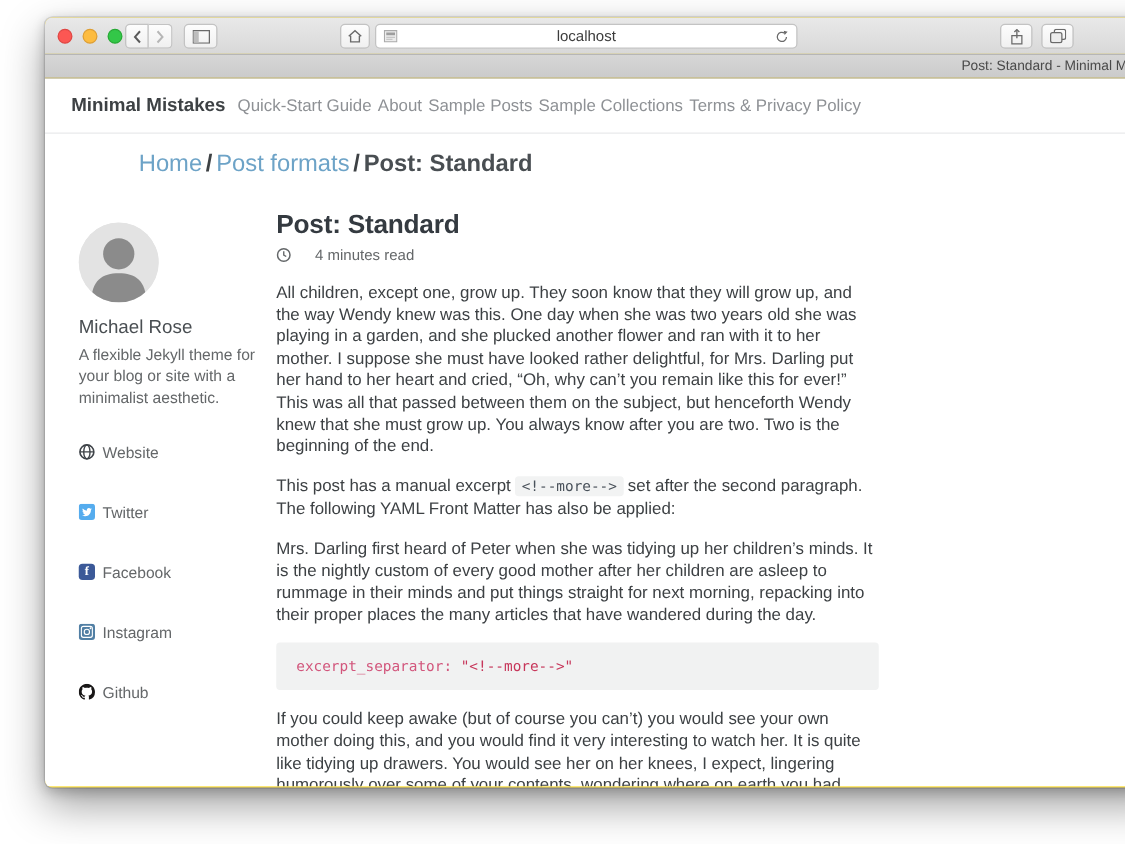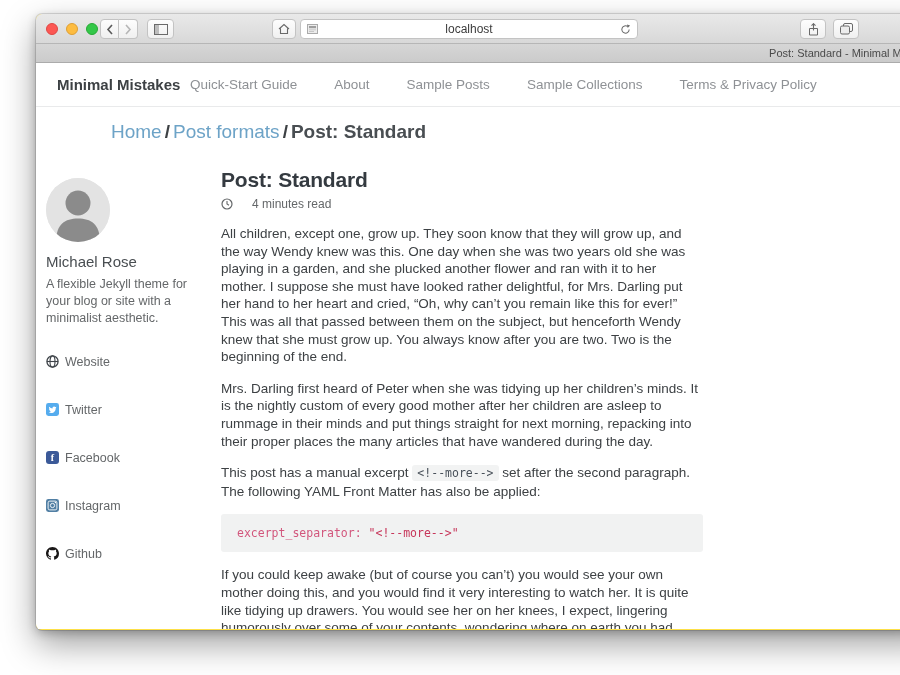--- a/index.html
+++ b/index.html
@@ -60,21 +60,21 @@
     color:#6d6d6d; font-size:13px; text-align:center; line-height:17px;
   }
 
   
   .viewport { position:relative; height:566px; background:#fff; overflow:hidden; }
 
   .masthead {
     position:relative; height:44px; border-bottom:1px solid #e9eaeb; background:#fff;
   }
   .site-title { position:absolute; left:21px; top:13px; font-size:15px; font-weight:bold; color:#3d4144; }
-  .mast-nav { position:absolute; left:154px; top:14px; display:flex; gap:37px;justify-content:center; }
+  .mast-nav { position:absolute; left:154px; top:14px; display:flex; gap:5px;justify-content:center; }
   .mast-nav span { font-size:13.5px; color:#8e9195; }
 
   .page { position:relative; }
 
   .breadcrumb { margin:14px 0 0 75px; font-size:19px; color:#494e52; font-weight:bold; }
   .breadcrumb a { color:#6da3c7; text-decoration:none; font-weight:normal; }
   .bc-sep { margin:0 3px; color:#3d4144; }
 
   .post { margin-left:185px; width:482px; }
   .post-title { margin-top:25px; font-size:21px; font-weight:bold; color:#343a40; letter-spacing:-.2px; }
@@ -87,21 +87,21 @@
     background:#f2f3f3; border-radius:3px; padding:1px 5px; color:#49515a;
   }
   .codeblock {
     margin-top:14px; background:#f1f2f2; border-radius:3px;
     padding:12px 16px; font-family:"DejaVu Sans Mono", monospace; font-size:11.5px;
   }
   .codeblock .yaml-key { color:#d2567c; }
   .codeblock .yaml-str { color:#c7365a; }
 
   
-  .author-sidebar { position:absolute; left:10px; top:57px; width:152px; }
+  .author-sidebar { position:absolute; left:27px; top:57px; width:152px; }
   .avatar {
     width:64px; height:64px; border-radius:50%; overflow:hidden; background:#e3e3e3;
   }
   .author-name { margin-top:11px; font-size:15px; color:#494e52; }
   .author-bio { margin-top:6px; font-size:12.5px; line-height:17px; color:#646769; }
   .author-links { margin-top:13px; }
   .author-links .row { display:flex; align-items:flex-start; gap:6px; height:20px;margin-top:28px; }
   .author-links .row span.lbl { font-size:12.5px; color:#646769; }
   .brand-badge {
     width:13px; height:13px; border-radius:3px;
@@ -262,22 +262,22 @@
         <h1 class="post-title">Post: Standard</h1>
         <div class="post-meta">
           <svg width="12" height="12" viewBox="0 0 12 12">
             <circle cx="6" cy="6" r="5" fill="none" stroke="#646769" stroke-width="1.2"></circle>
             <polyline points="6,3 6,6 8,7.2" fill="none" stroke="#646769" stroke-width="1.1"></polyline>
           </svg>
           <span>4 minutes read</span>
         </div>
 
         <p>All children, except one, grow up. They soon know that they will grow up, and the way Wendy knew was this. One day when she was two years old she was playing in a garden, and she plucked another flower and ran with it to her mother. I suppose she must have looked rather delightful, for Mrs. Darling put her hand to her heart and cried, “Oh, why can’t you remain like this for ever!” This was all that passed between them on the subject, but henceforth Wendy knew that she must grow up. You always know after you are two. Two is the beginning of the end.</p>
+        <p><span>This post has a manual excerpt </span><code class="inline">&lt;!--more--&gt;</code><span> set after the second paragraph. The following YAML Front Matter has also be applied:</span></p>
         <p>Mrs. Darling first heard of Peter when she was tidying up her children’s minds. It is the nightly custom of every good mother after her children are asleep to rummage in their minds and put things straight for next morning, repacking into their proper places the many articles that have wandered during the day.</p>
-        <p><span>This post has a manual excerpt </span><code class="inline">&lt;!--more--&gt;</code><span> set after the second paragraph. The following YAML Front Matter has also be applied:</span></p>
 
         <div class="codeblock"><span class="yaml-key">excerpt_separator</span><span class="yaml-key">: </span><span class="yaml-str">"&lt;!--more--&gt;"</span></div>
 
         <p>If you could keep awake (but of course you can’t) you would see your own mother doing this, and you would find it very interesting to watch her. It is quite like tidying up drawers. You would see her on her knees, I expect, lingering humorously over some of your contents, wondering where on earth you had picked this thing up, making discoveries sweet and not so sweet, pressing this to her cheek as if it were as nice as a kitten, and hurriedly stowing that out of sight. When you wake in the morning, the naughtiness and evil passions with which you went to</p>
       </div>
     </div>
 
     <div class="scroll-thumb"></div>
   </div>
 </div>

